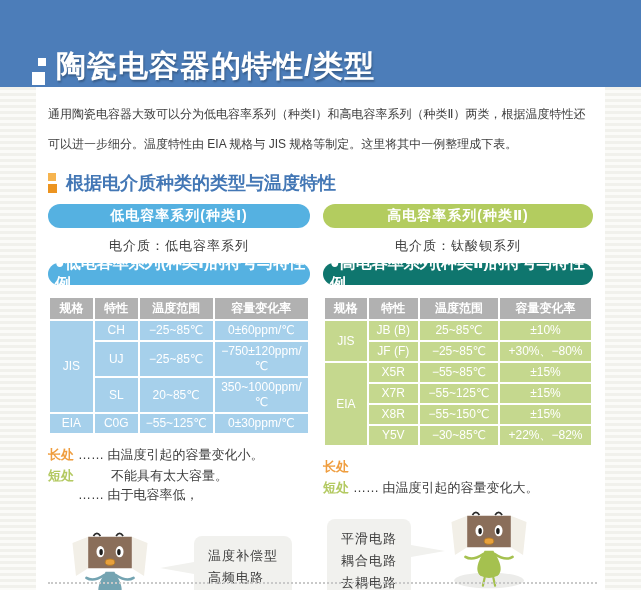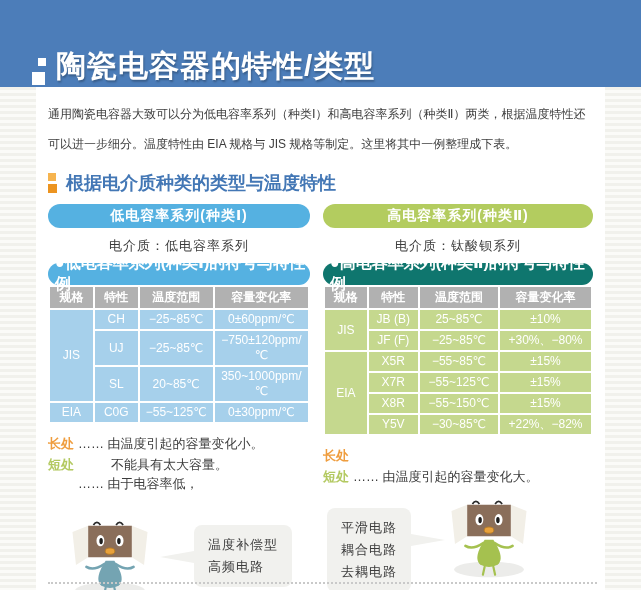--- a/index.html
+++ b/index.html
@@ -52,21 +52,21 @@
   .dielectric{
     text-align:center;color:#3c3c3c;font-size:13px;margin:9px 0 8px 0;letter-spacing:1px;
   }
   .subpill{
     height:22px;border-radius:11px;display:flex;align-items:center;
     padding-left:7px;box-sizing:border-box;color:#fff;font-size:16px;font-weight:bold;
   }
   .subpill-blue{background:#55b1e1;}
   .subpill-green{background:#0f766e;}
   
-  table.spec{border-collapse:separate;border-spacing:2px;width:100%;}
+  table.spec{border-collapse:separate;border-spacing:2px;width:100%;margin-top:11px;}
   table.spec th{
     background:#b1b1b1;color:#fff;font-size:12px;font-weight:bold;
     padding:2px 1px;height:15px;text-align:center;
   }
   table.spec td{
     color:#fff;font-size:12px;text-align:center;padding:2px 1px;height:15px;line-height:15px;
   }
   .blue-table td{background:#a6d0eb;}
   .green-table td{background:#c5d88e;}
   

